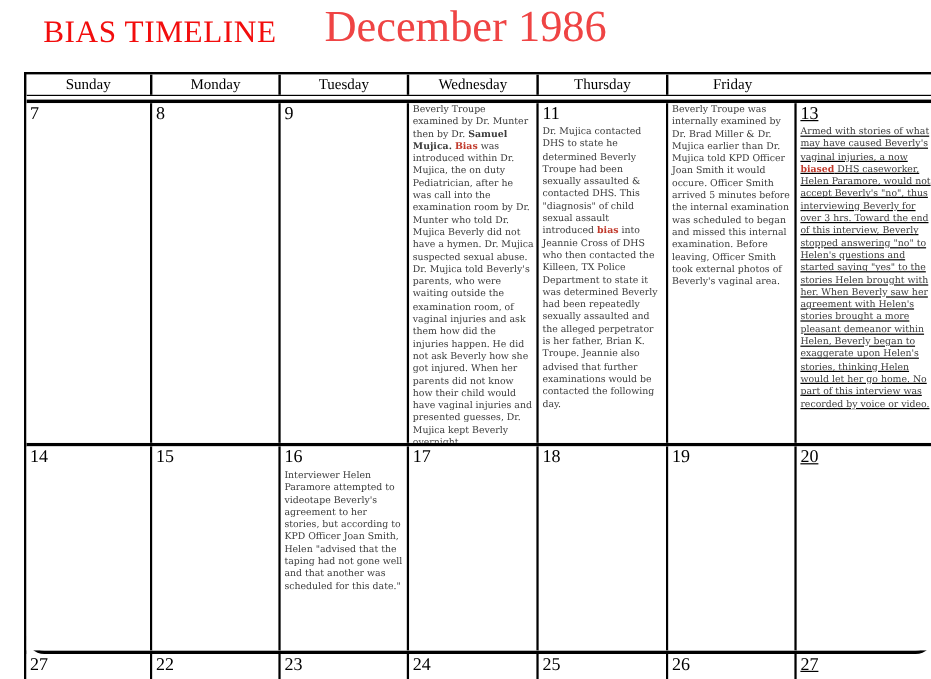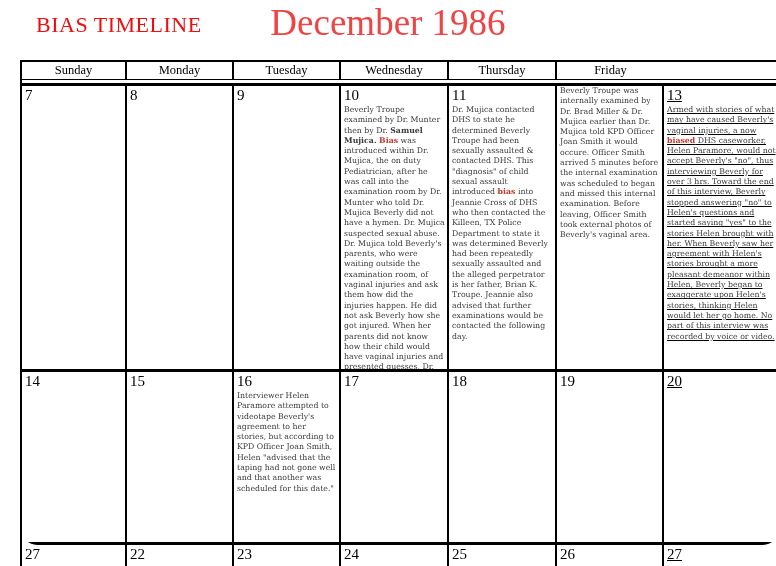--- a/index.html
+++ b/index.html
@@ -12,21 +12,21 @@
   .page{
     position:relative;
     width:776px;height:566px;
     background:#ffffff;
     overflow:hidden;
     font-family:"Liberation Serif",serif;
   }
   .bias-title{
     position:absolute;
     left:36px;top:12px;
-    font-size:22px;
+    font-size:26px;
     letter-spacing:0.5px;
     color:var(--title-red);
     font-family:"Liberation Serif",serif;
     white-space:nowrap;
   }
   .month-title{
     position:absolute;
     left:0;right:0;top:1px;
     text-align:center;
     font-size:37px;
@@ -119,21 +119,20 @@
           <div class="day-cell">
             <div class="date-num">7</div>
           </div>
           <div class="day-cell">
             <div class="date-num">8</div>
           </div>
           <div class="day-cell">
             <div class="date-num">9</div>
           </div>
           <div class="day-cell">
-            <div class="date-num">10</div>
             <div class="day-text"><span>Beverly Troupe examined by Dr. Munter then by Dr. </span><span class="seg-bold">Samuel Mujica.</span><span> </span><span class="seg-red">Bias</span><span> was introduced within Dr. Mujica, the on duty Pediatrician, after he was call into the examination room by Dr. Munter who told Dr. Mujica Beverly did not have a hymen. Dr. Mujica suspected sexual abuse. Dr. Mujica told Beverly's parents, who were waiting outside the examination room, of vaginal injuries and ask them how did the injuries happen. He did not ask Beverly how she got injured. When her parents did not know how their child would have vaginal injuries and presented guesses, Dr. Mujica kept Beverly overnight.</span></div>
           </div>
           <div class="day-cell">
             <div class="date-num">11</div>
             <div class="day-text"><span>Dr. Mujica contacted DHS to state he determined Beverly Troupe had been sexually assaulted &amp; contacted DHS. This "diagnosis" of child sexual assault introduced </span><span class="seg-red">bias</span><span> into Jeannie Cross of DHS who then contacted the Killeen, TX Police Department to state it was determined Beverly had been repeatedly sexually assaulted and the alleged perpetrator is her father, Brian K. Troupe. Jeannie also advised that further examinations would be contacted the following day.</span></div>
           </div>
           <div class="day-cell">
             <div class="day-text"><span>Beverly Troupe was internally examined by Dr. Brad Miller &amp; Dr. Mujica earlier than Dr. Mujica told KPD Officer Joan Smith it would occure.  Officer Smith arrived 5 minutes before the internal examination was scheduled to began and missed this internal examination. Before leaving, Officer Smith took external photos of Beverly's vaginal area.</span></div>
           </div>
           <div class="day-cell">

